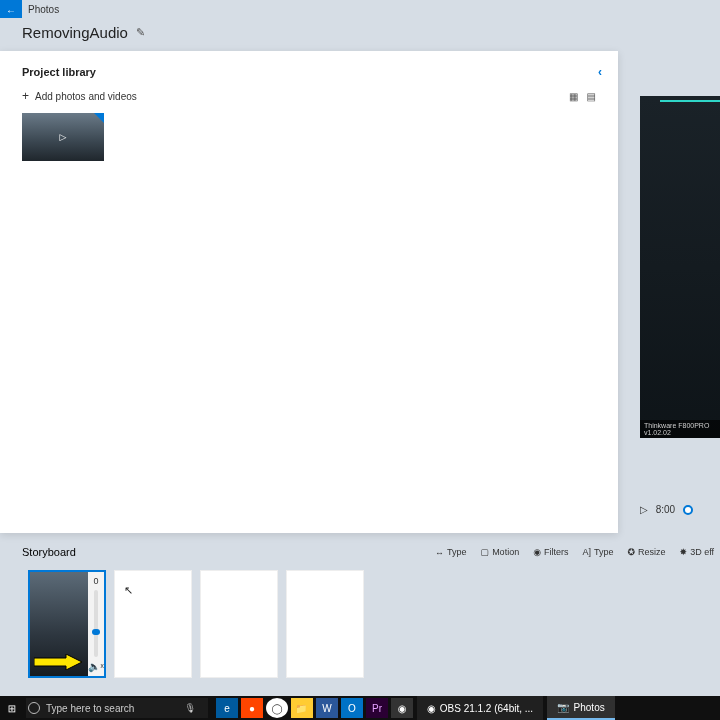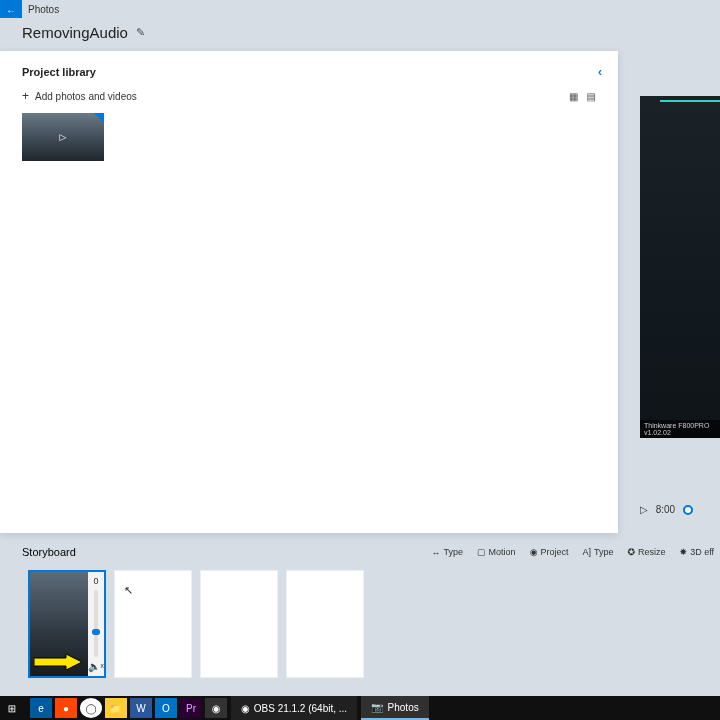--- a/index.html
+++ b/index.html
@@ -110,21 +110,21 @@
   <span class="play-ico">▷</span>
   <span>8:00</span>
   <span class="knob"></span>
 </div>
 
 <div class="story-head">
   <span class="story-title">Storyboard</span>
   <div class="story-tools">
     <span>↔ <span>Type</span></span>
     <span>▢ <span>Motion</span></span>
-    <span>◉ <span>Project</span></span>
+    <span>◉ <span>Filters</span></span>
     <span>A] <span>Type</span></span>
     <span>✪ <span>Resize</span></span>
     <span>✸ <span>3D eff</span></span>
   </div>
 </div>
 
 <div class="story-row">
   <div class="clip">
     <div class="clip-img">
       <div class="arrow">
@@ -140,20 +140,25 @@
     </div>
   </div>
   <div class="empty"></div>
   <div class="empty"></div>
   <div class="empty"></div>
 </div>
 <div class="cursor">↖</div>
 
 <div class="taskbar">
   <div class="tb-start">⊞</div>
+  <div class="tb-search">
+    <div class="circ"></div>
+    <span>Type here to search</span>
+    <span class="tb-mic">🎙</span>
+  </div>
   <div class="tb-icons">
     <div class="tb-ic edge">e</div>
     <div class="tb-ic red">●</div>
     <div class="tb-ic chr">◯</div>
     <div class="tb-ic folder">📁</div>
     <div class="tb-ic word">W</div>
     <div class="tb-ic outl">O</div>
     <div class="tb-ic pr">Pr</div>
     <div class="tb-ic obs">◉</div>
   </div>

